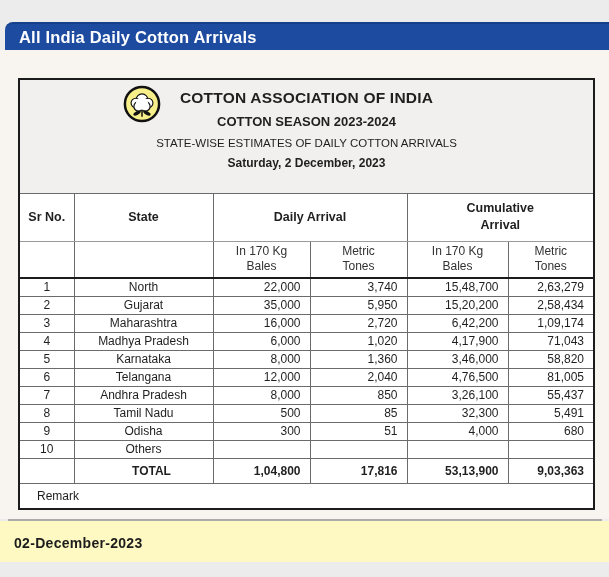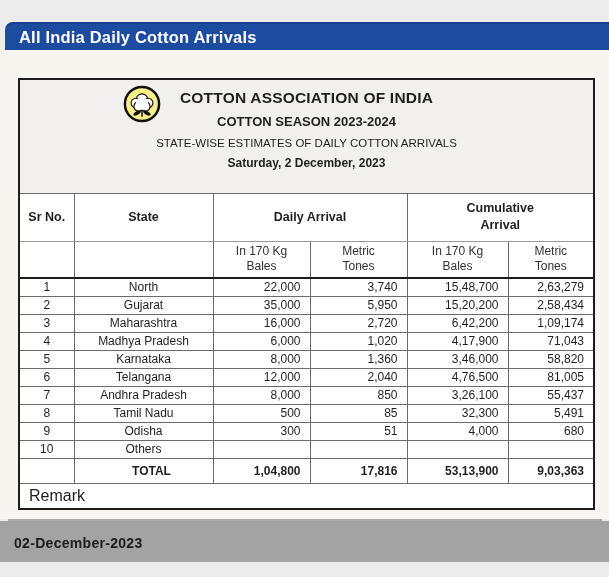--- a/index.html
+++ b/index.html
@@ -70,24 +70,24 @@
 
   
   tr.data-row td { height: 18px; padding-top: 0; }
   td.c-sr   { text-align: center; }
   td.c-state{ text-align: center; padding-left: 0; }
   td.c-num  { text-align: right; padding-right: 9px; }
 
   tr.total-row td { height: 25px; font-weight: bold; }
   tr.total-row td.c-state { text-align: center; padding-left: 16px; }
 
-  tr.remark-row td { height: 26px; text-align: left; padding-left: 9px; font-size: 16px; border-radius: 12px; }
+  tr.remark-row td { height: 26px; text-align: left; padding-left: 17px; font-size: 12px; border-radius: 12px; }
 
   .divider { height: 2px; background: #ababab; margin: 0 7px 0 8px; }
-  .footer { background: #a3a3a3; height: 41px; padding: 14px 8px 0 14px; }
+  .footer { background: #fef9c3; height: 41px; padding: 14px 8px 0 14px; }
   .footer-date { font-size: 14px; font-weight: bold; color: #1c1c1c; letter-spacing: 0.3px; }
 </style>
 </head>
 <body>
 
 <div class="top-strip"></div>
 
 <div class="banner">
   <span class="banner-title">All India Daily Cotton Arrivals</span>
 </div>

